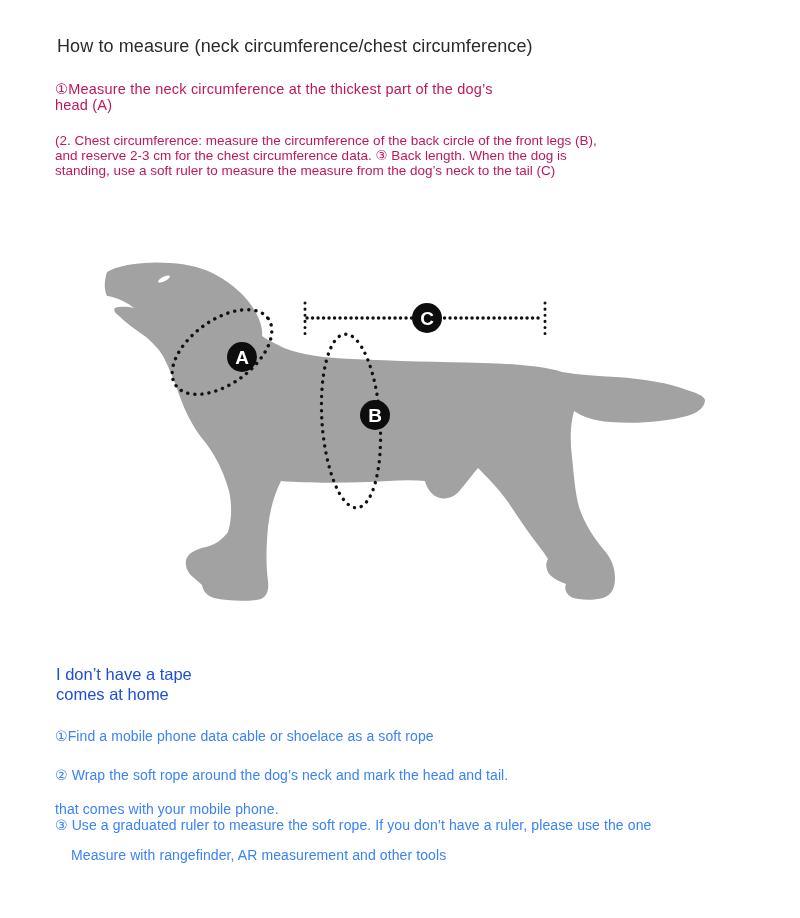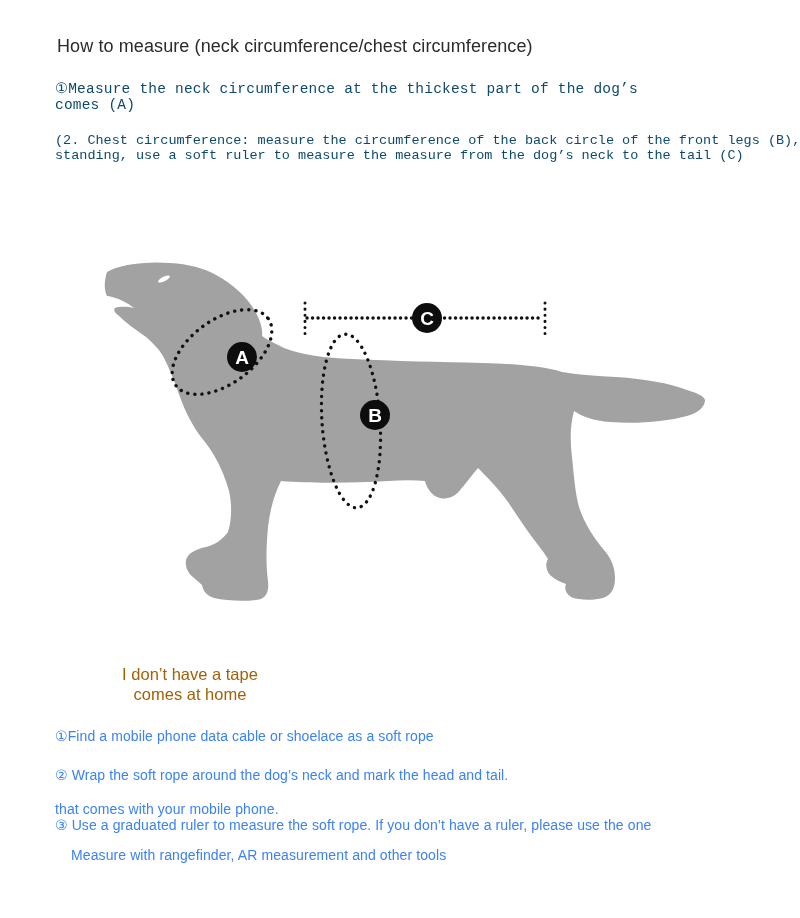--- a/index.html
+++ b/index.html
@@ -7,63 +7,64 @@
   body { position: relative; font-family: "Liberation Sans", "DejaVu Sans", sans-serif; color: #2e2e2e; }
 
   .abs { position: absolute; }
 
   .title {
     left: 57px; top: 36px; width: 640px;
     font-size: 18px; font-weight: 400; color: #2b2b2b;
     letter-spacing: 0.1px;
   }
 
-  .para { left: 55px; color: #0c4a6e; font-family: Liberation Mono, monospace; }
+  .para { left: 55px; color: #be185d; }
   .para .line { display: block; white-space: nowrap; }
   .para1 { top: 82px; font-size: 14.5px; line-height: 15.5px; letter-spacing: 0.2px; }
   .para2 { top: 133px; font-size: 13.5px; line-height: 15px; letter-spacing: 0px; }
 
   .diagram-wrap { left: 95px; top: 245px; width: 620px; height: 385px; }
   .diagram-wrap svg { display: block; width: 100%; height: 100%; }
 
   .badge {
     position: absolute; width: 30px; height: 30px; border-radius: 50%;
     background: #0d0d0d; color: #ffffff;
     display: flex; align-items: center; justify-content: center;
     font-size: 19px; font-weight: 700; line-height: 1;
   }
   .badge-a { left: 227px; top: 342px; }
   .badge-b { left: 360px; top: 400px; }
   .badge-c { left: 412px; top: 303px; }
 
   .subheading {
-    left: 40px; top: 664px; width: 300px;
-    font-size: 16.5px; line-height: 20px; font-weight: 500; color: #a16207; text-align: center;
+    left: 56px; top: 664px; width: 300px;
+    font-size: 16.5px; line-height: 20px; font-weight: 500; color: #1d4ed8;
   }
   .subheading .line { display: block; }
 
   .step { left: 55px; font-size: 14px; line-height: 15.5px; color: #3b82f6; letter-spacing: 0.1px; }
   .step .line { display: block; white-space: nowrap; }
   .step1 { top: 729px; }
   .step2 { top: 768px; }
   .step3 { top: 802px; }
   .step4 { top: 848px; left: 71px; }
 </style>
 </head>
 <body>
 
 <div class="abs title">How to measure (neck circumference/chest circumference)</div>
 
 <div class="abs para para1">
   <span class="line">①Measure the neck circumference at the thickest part of the dog’s</span>
-  <span class="line">comes (A)</span>
+  <span class="line">head (A)</span>
 </div>
 
 <div class="abs para para2">
   <span class="line">(2. Chest circumference: measure the circumference of the back circle of the front legs (B),</span>
+  <span class="line">and reserve 2-3 cm for the chest circumference data. ③ Back length. When the dog is</span>
   <span class="line">standing, use a soft ruler to measure the measure from the dog’s neck to the tail (C)</span>
 </div>
 
 <div class="abs diagram-wrap">
   <svg viewBox="95 245 620 385" xmlns="http://www.w3.org/2000/svg">
 
     <path d="M 107,296
          C 104,290 104,281 107,272
          C 118,265 145,261 170,263
          C 188,264 204,268 216,275

